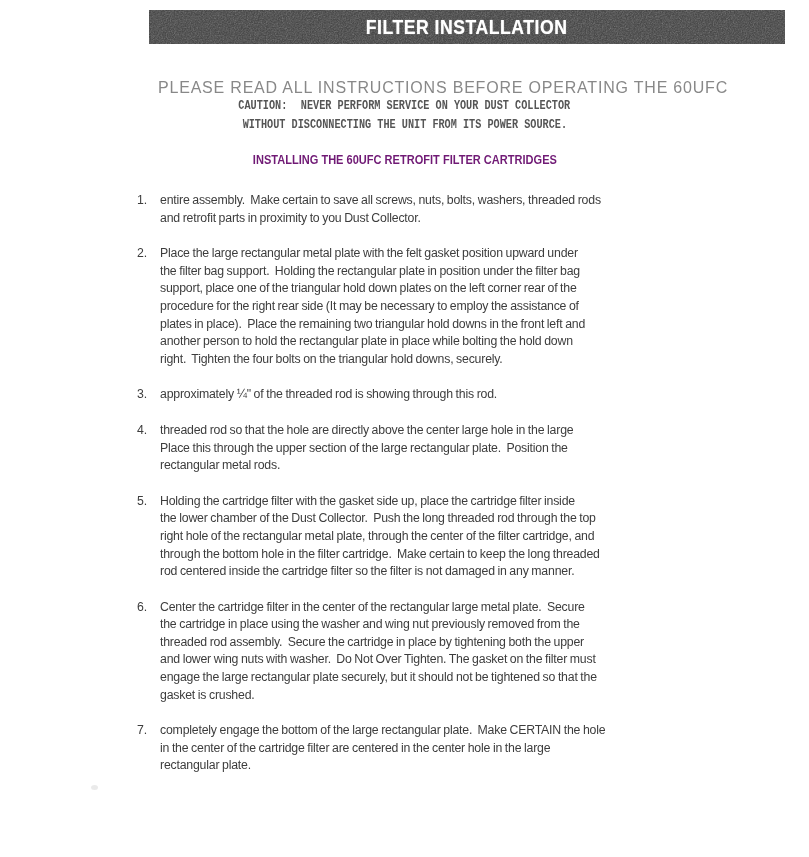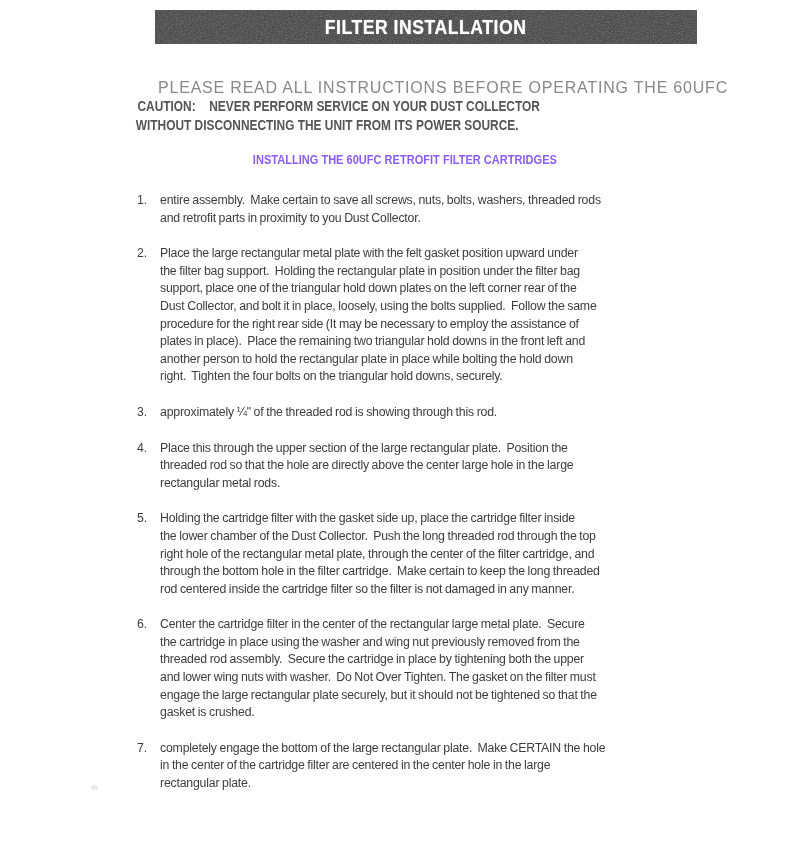--- a/index.html
+++ b/index.html
@@ -10,22 +10,22 @@
     position: relative;
     width: 809px; height: 857px;
     background: #ffffff;
     overflow: hidden;
     font-family: "Liberation Sans", sans-serif;
     color: #3d3d3d;
   }
   
   .banner {
     position: absolute;
-    left: 155px; top: 10px;
-    width: 542px; height: 34px;
+    left: 149px; top: 10px;
+    width: 636px; height: 34px;
     background: #949494;
     display: flex; align-items: center; justify-content: center;
     overflow: hidden;
   }
   .banner .noise {
     position: absolute; left: 0; top: 0;
     width: 100%; height: 100%;
   }
   .banner-title {
     position: relative;
@@ -48,41 +48,43 @@
     color: #888888;
     font-size: 16px;
     letter-spacing: 0.8px;
     white-space: pre;
   }
   
   .caution {
     position: absolute;
     left: 102px; top: 97px;
     width: 605px;
+    text-align: center;
     font-weight: bold;
-    font-size: 14px;
+    font-size: 12px;
     line-height: 18.5px;
     color: #555555;
+    font-family: Liberation Mono, monospace;
   }
   .condensed {
     display: inline-block;
     transform: scaleX(0.85);
     transform-origin: center;
     white-space: pre;
   }
   .c-label { margin-right: 16px; }
   
   .section-heading {
     position: absolute;
     left: 102px; top: 152px;
     width: 605px;
     text-align: center;
     font-weight: bold;
     font-size: 13px;
-    color: #8b5cf6;
+    color: #701a75;
   }
   
   .steps {
     position: absolute;
     left: 137px; top: 192px;
     width: 545px;
     margin: 0; padding: 0;
     list-style: none;
     font-size: 12.3px;
     line-height: 17.6px;
@@ -151,38 +153,37 @@
           <div class="line"><span>entire assembly.  Make certain to save all screws, nuts, bolts, washers, threaded rods</span></div>
           <div class="line"><span>and retrofit parts in proximity to you Dust Collector.</span></div>
         </div>
       </li>
       <li>
         <span class="num">2.</span>
         <div class="txt">
           <div class="line"><span>Place the large rectangular metal plate with the felt gasket position upward under</span></div>
           <div class="line"><span>the filter bag support.  Holding the rectangular plate in position under the filter bag</span></div>
           <div class="line"><span>support, place one of the triangular hold down plates on the left corner rear of the</span></div>
-          <div class="line"><span>Dust Collector, and bolt it in place, loosely, using the bolts supplied.  Follow the same</span></div>
           <div class="line"><span>procedure for the right rear side (It may be necessary to employ the assistance of</span></div>
           <div class="line"><span>plates in place).  Place the remaining two triangular hold downs in the front left and</span></div>
           <div class="line"><span>another person to hold the rectangular plate in place while bolting the hold down</span></div>
           <div class="line"><span>right.  Tighten the four bolts on the triangular hold downs, securely.</span></div>
         </div>
       </li>
       <li>
         <span class="num">3.</span>
         <div class="txt">
           <div class="line"><span>approximately ¼" of the threaded rod is showing through this rod.</span></div>
         </div>
       </li>
       <li>
         <span class="num">4.</span>
         <div class="txt">
+          <div class="line"><span>threaded rod so that the hole are directly above the center large hole in the large</span></div>
           <div class="line"><span>Place this through the upper section of the large rectangular plate.  Position the</span></div>
-          <div class="line"><span>threaded rod so that the hole are directly above the center large hole in the large</span></div>
           <div class="line"><span>rectangular metal rods.</span></div>
         </div>
       </li>
       <li>
         <span class="num">5.</span>
         <div class="txt">
           <div class="line"><span>Holding the cartridge filter with the gasket side up, place the cartridge filter inside</span></div>
           <div class="line"><span>the lower chamber of the Dust Collector.  Push the long threaded rod through the top</span></div>
           <div class="line"><span>right hole of the rectangular metal plate, through the center of the filter cartridge, and</span></div>
           <div class="line"><span>through the bottom hole in the filter cartridge.  Make certain to keep the long threaded</span></div>

